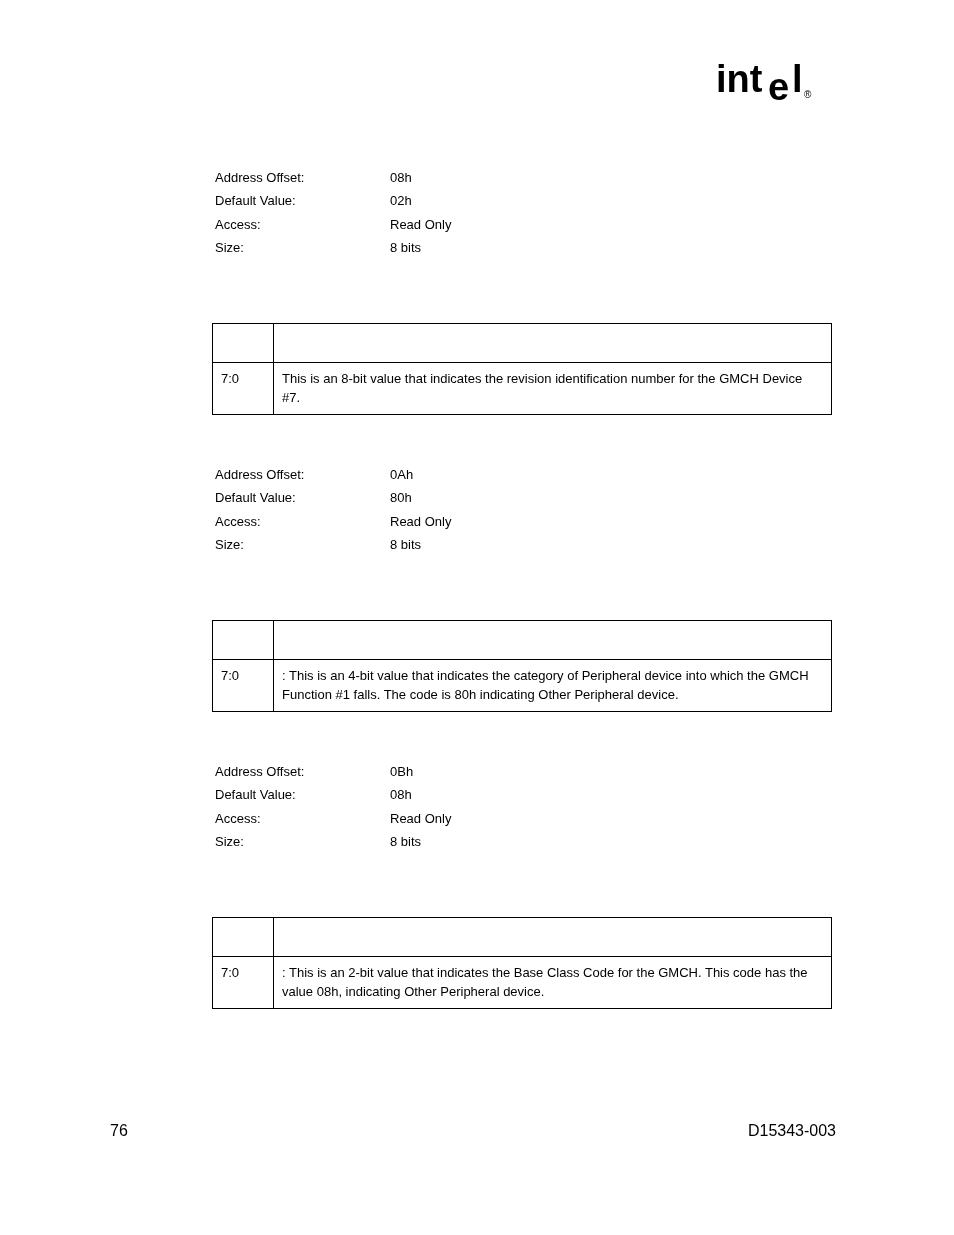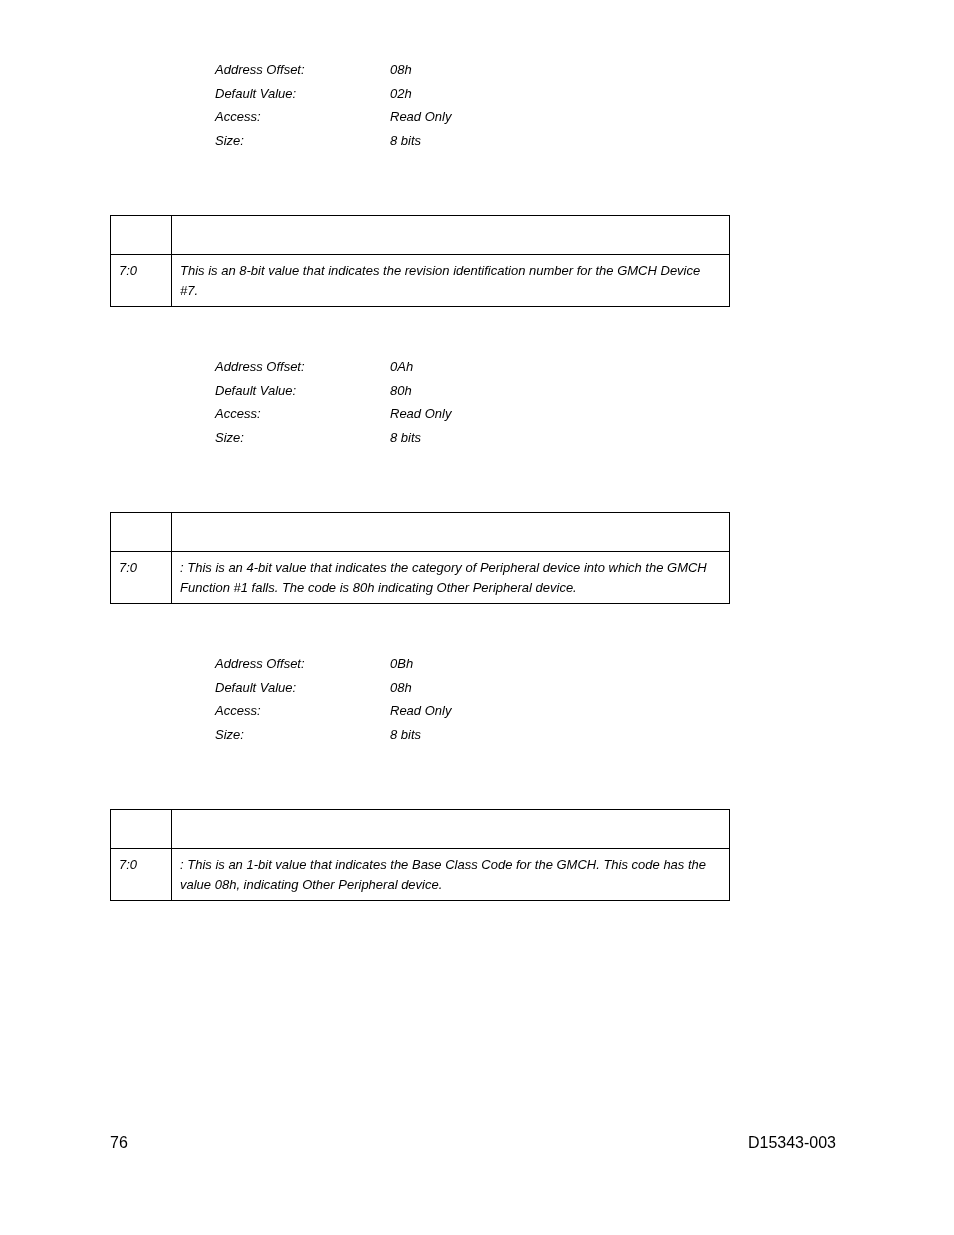--- a/index.html
+++ b/index.html
@@ -20,73 +20,81 @@
 }
 .logo {
   text-align: right;
   margin-bottom: 60px;
 }
 .logo svg {
   height: 42px;
 }
 .section {
   margin-bottom: 50px;
-  font-style: italic;
 }
 .props {
   margin-left: 105px;
   margin-bottom: 65px;
 }
 .props-row {
   display: flex;
   margin-bottom: 4px;
 }
 .props-label {
   width: 175px;
 }
 .props-value {
 }
 table.register {
   width: 620px;
+  margin-left: 102px;
   border-collapse: collapse;
   border: 1px solid #000;
 }
 table.register th, table.register td {
   border: 1px solid #000;
   padding: 6px 8px;
   font-size: 13px;
   vertical-align: top;
   text-align: left;
 }
 table.register th {
   height: 26px;
   font-weight: normal;
 }
 table.register th:first-child,
 table.register td:first-child {
   width: 44px;
 }
 .footer {
   position: absolute;
-  bottom: 80px;
+  bottom: 92px;
   left: 110px;
   right: 118px;
   display: flex;
   justify-content: space-between;
   font-size: 16px;
 }
 .bitcol {
   text-align: left;
 }
 </style>
 </head>
 <body>
 
 <div class="page">
 
+  <div class="logo">
+    <svg viewBox="0 0 120 42" width="120" height="42">
+      <text x="0" y="32" font-family="Arial, Helvetica, sans-serif" font-weight="bold" font-size="38" fill="#000">int</text>
+      <text x="52" y="40" font-family="Arial, Helvetica, sans-serif" font-weight="bold" font-size="38" fill="#000">e</text>
+      <text x="76" y="32" font-family="Arial, Helvetica, sans-serif" font-weight="bold" font-size="38" fill="#000">l</text>
+      <text x="88" y="38" font-family="Arial, Helvetica, sans-serif" font-size="10" fill="#000">®</text>
+    </svg>
+  </div>
 
   <div class="section">
     <div class="props">
       <div class="props-row">
           <span class="props-label">Address Offset:</span>
           <span class="props-value">08h</span>
         </div>
       <div class="props-row">
           <span class="props-label">Default Value:</span>
           <span class="props-value">02h</span>
@@ -167,21 +175,21 @@
         </div>
     </div>
     <table class="register">
       <tbody>
           <tr>
         <th></th>
         <th></th>
       </tr>
       <tr>
         <td class="bitcol">7:0</td>
-        <td>: This is an 1-bit value that indicates the Base Class Code for the GMCH. This code has the value 08h, indicating Other Peripheral device.</td>
+        <td>: This is an 2-bit value that indicates the Base Class Code for the GMCH. This code has the value 08h, indicating Other Peripheral device.</td>
       </tr>
     </tbody>
       </table>
   </div>
 
 </div>
 
 <div class="footer">
   <span>76</span>
   <span>D15343-003</span>

